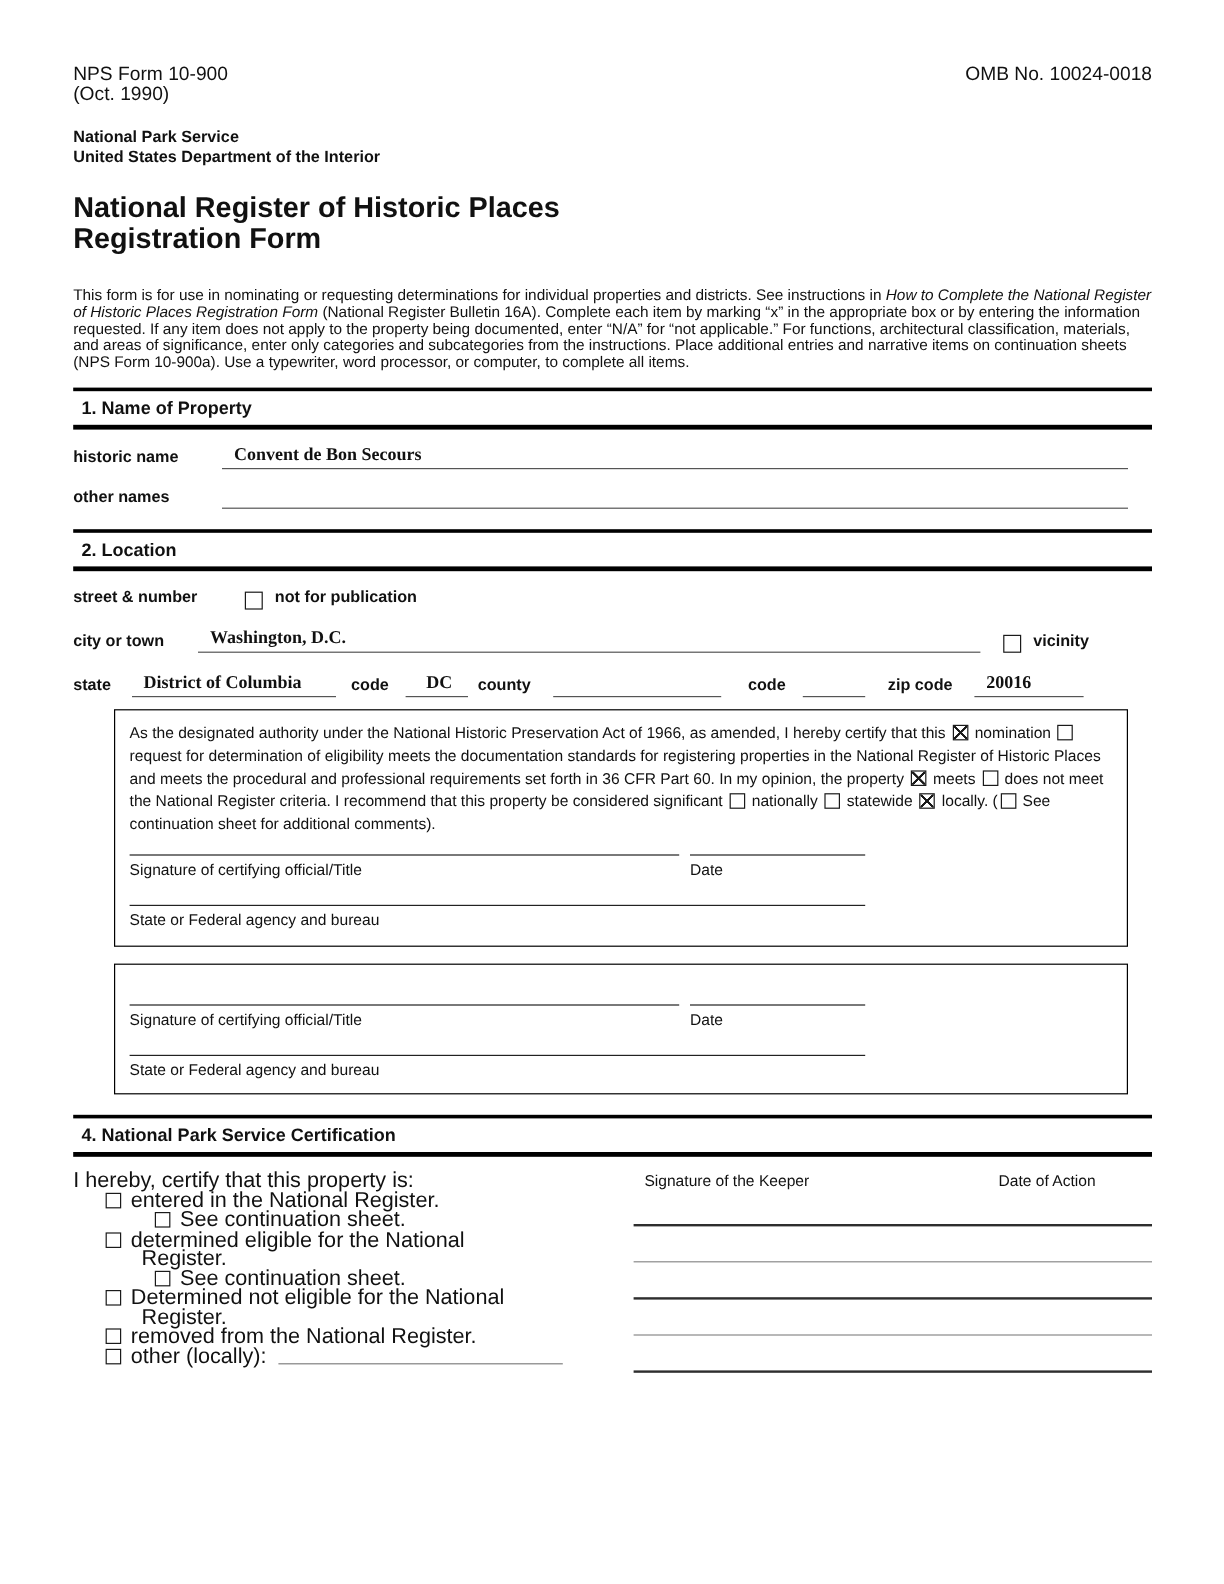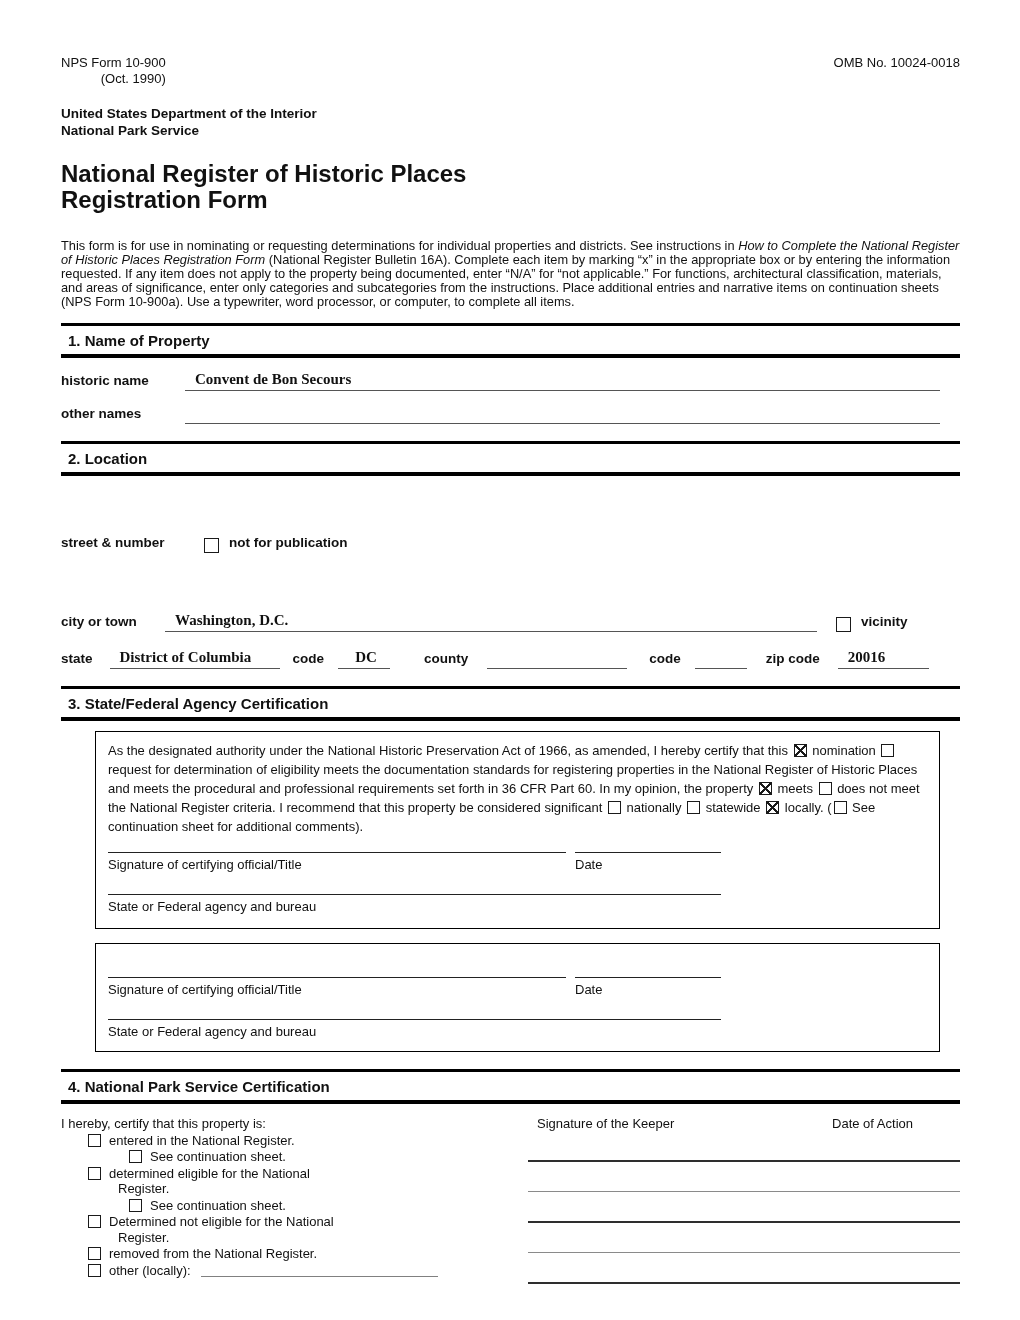--- a/index.html
+++ b/index.html
@@ -1,49 +1,49 @@
 <!DOCTYPE html>
 <html><head>
 <meta charset="utf-8">
 <style>
   html,body{margin:0;padding:0;background:#fff;}
   .page{position:relative;width:1020px;height:1320px;background:#ffffff;overflow:hidden;
         font-family:"Liberation Sans",sans-serif;color:#111;box-sizing:border-box;
         padding:55px 60px 0 61px;}
-  .meta-row{display:flex;justify-content:space-between;font-size:13px;line-height:16px;text-align:right;}
+  .meta-row{display:flex;justify-content:space-between;font-size:16px;line-height:16px;}
   .dept{margin-top:18px;font-weight:bold;font-size:13.5px;line-height:17px;}
   .big-title{margin-top:22px;font-weight:bold;font-size:24px;line-height:26px;}
   .intro{margin-top:26px;font-size:12.8px;line-height:14px;width:899px;}
   .intro .it{font-style:italic;}
 
   .band{margin-top:14px;border-top:3px solid #000;border-bottom:4px solid #000;
         font-weight:bold;font-size:15px;padding:6px 0 5px 7px;}
 
   .fieldrow{display:flex;align-items:flex-end;font-size:13.5px;font-weight:bold;}
   .lbl{padding-bottom:3px;white-space:nowrap;}
   .fld{border-bottom:1.2px solid #555;font-family:"Liberation Serif",serif;
        font-size:15px;padding:0 6px 2px 10px;box-sizing:border-box;min-height:18px;}
   .cb{display:inline-block;width:11px;height:11px;border:1.5px solid #1a1a1a;
       background:#fff;vertical-align:-1px;flex:none;}
   .cb.big{width:13px;height:13px;vertical-align:-2px;}
   .cb.checked{background-image:
       linear-gradient(to top right, transparent 43%, #1a1a1a 45%, #1a1a1a 55%, transparent 57%),
       linear-gradient(to bottom right, transparent 43%, #1a1a1a 45%, #1a1a1a 55%, transparent 57%);}
-  .cbl{padding-bottom:3px;margin-left:10px;white-space:nowrap;margin-top:45px;}
+  .cbl{padding-bottom:3px;margin-left:10px;white-space:nowrap;}
 
   .certbox{border:1.2px solid #000;margin-left:34px;width:845px;box-sizing:border-box;
            padding:9px 14px 12px 12px;font-size:13px;line-height:19px;}
   .certbox .cb{margin:0 2px;vertical-align:-2px;}
   .sigrow{display:flex;}
   .topline{border-top:1.2px solid #222;height:0;}
   .siglab{font-size:13px;padding-top:2px;}
   .mt16{margin-top:16px;} .mt20{margin-top:20px;} .mt24{margin-top:24px;}
 
   .s4{display:flex;margin-top:12px;}
-  .s4left{width:462px;font-size:13px;line-height:15.5px;}
+  .s4left{width:462px;font-size:18px;line-height:15.5px;}
   .s4right{flex:1;margin-left:5px;}
   .item{display:flex;margin-top:1px;}
   .item .cb{margin-right:8px;margin-top:1px;}
   .ind1{margin-left:27px;}
   .ind2{margin-left:68px;}
   .cont{margin-left:57px;}
   .blank-short{display:inline-block;width:237px;border-bottom:1.5px solid #808080;
                margin-left:10px;height:13px;}
   .keeper-head{display:flex;justify-content:space-between;font-size:13px;
                padding-left:9px;padding-right:47px;}
@@ -57,22 +57,22 @@
 
   <div class="meta-row">
     <div>
       <div>NPS Form 10-900</div>
       <div>(Oct. 1990)</div>
     </div>
     <div>OMB No. 10024-0018</div>
   </div>
 
   <div class="dept">
+    <div>National Park Service</div>
     <div>United States Department of the Interior</div>
-    <div>National Park Service</div>
   </div>
 
   <div class="big-title">
     <div>National Register of Historic Places</div>
     <div>Registration Form</div>
   </div>
 
   <div class="intro"><span>This form is for use in nominating or requesting determinations for individual properties and districts.  See instructions in </span><span class="it">How to Complete the National Register of Historic Places Registration Form</span><span> (National Register Bulletin 16A).  Complete each item by marking “x” in the appropriate box or by entering the information requested.  If any item does not apply to the property being documented, enter “N/A” for “not applicable.”  For functions, architectural classification, materials, and areas of significance, enter only categories and subcategories from the instructions.  Place additional entries and narrative items on continuation sheets (NPS Form 10-900a).  Use a typewriter, word processor, or computer, to complete all items.</span></div>
 
   <div class="band">1. Name of Property</div>
@@ -100,29 +100,28 @@
     <div class="fld" style="width:652px;">Washington, D.C.</div>
     <span class="cb big" style="margin-left:19px;"></span>
     <div class="cbl">vicinity</div>
   </div>
 
   <div class="fieldrow" style="margin-top:17px;">
     <div class="lbl">state</div>
     <div class="fld" style="width:170px;margin-left:17px;">District of Columbia</div>
     <div class="lbl" style="margin-left:13px;">code</div>
     <div class="fld" style="width:52px;margin-left:14px;text-align:center;">DC</div>
-    <div class="lbl" style="margin-left:34px;">county</div>
+    <div class="lbl" style="margin-left:8px;">county</div>
     <div class="fld" style="width:140px;margin-left:19px;"></div>
     <div class="lbl" style="margin-left:22px;">code</div>
     <div class="fld" style="width:52px;margin-left:14px;"></div>
     <div class="lbl" style="margin-left:19px;">zip code</div>
     <div class="fld" style="width:91px;margin-left:18px;">20016</div>
   </div>
 
-  <div class="band" style="margin-top:17px;">3. State/Federal Agency Certification</div>
 
   <div class="certbox" style="margin-top:10px;">
     <div><span>As the designated authority under the National Historic Preservation Act of 1966, as amended, I hereby certify that this </span><span class="cb checked"></span><span> nomination </span><span class="cb"></span><span> request for determination of eligibility meets the documentation standards for registering properties in the National Register of Historic Places and meets the procedural and professional requirements set forth in 36 CFR Part 60.  In my opinion, the property </span><span class="cb checked"></span><span> meets </span><span class="cb"></span><span> does not meet the National Register criteria.  I recommend that this property be considered significant </span><span class="cb"></span><span> nationally </span><span class="cb"></span><span> statewide </span><span class="cb checked"></span><span> locally.  (</span><span class="cb"></span><span> See continuation sheet for additional comments).</span></div>
 
     <div class="sigrow mt16">
       <div style="width:458px;">
         <div class="topline"></div>
         <div class="siglab">Signature of certifying official/Title</div>
       </div>
       <div style="width:146px;margin-left:9px;">

